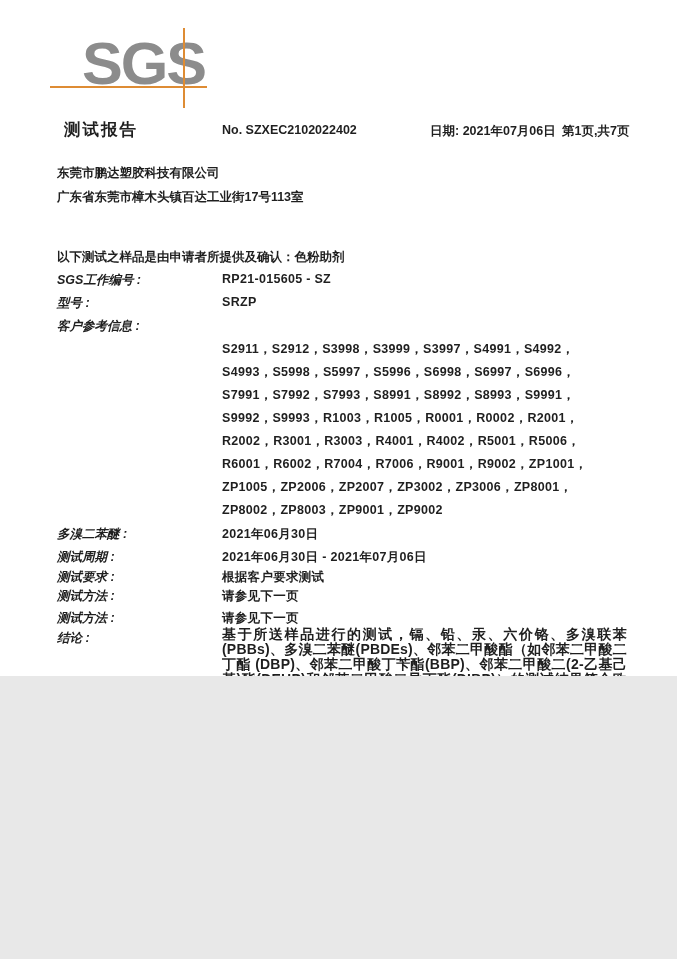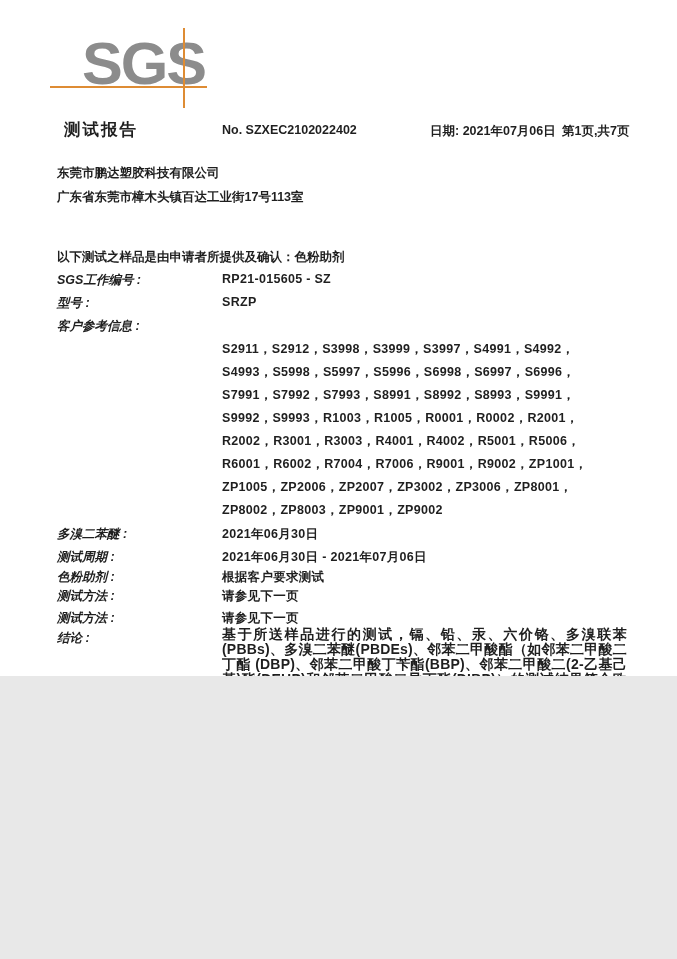--- a/index.html
+++ b/index.html
@@ -81,21 +81,21 @@
   <div class="val" style="top:456px">R6001，R6002，R7004，R7006，R9001，R9002，ZP1001，</div>
   <div class="val" style="top:479px">ZP1005，ZP2006，ZP2007，ZP3002，ZP3006，ZP8001，</div>
   <div class="val" style="top:502px">ZP8002，ZP8003，ZP9001，ZP9002</div>
 
   <div class="lbl" style="top:526px">多溴二苯醚 :</div>
   <div class="val" style="top:526px">2021年06月30日</div>
 
   <div class="lbl" style="top:549px">测试周期 :</div>
   <div class="val" style="top:549px">2021年06月30日 - 2021年07月06日</div>
 
-  <div class="lbl" style="top:569px">色粉助剂 :</div>
+  <div class="lbl" style="top:569px">测试要求 :</div>
   <div class="val" style="top:569px">根据客户要求测试</div>
 
   <div class="lbl" style="top:588px">测试方法 :</div>
   <div class="val" style="top:588px">请参见下一页</div>
 
   <div class="lbl" style="top:610px">测试方法 :</div>
   <div class="val" style="top:610px">请参见下一页</div>
 
   <div class="lbl" style="top:630px">结论 :</div>
   <div class="val-block">基于所送样品进行的测试，镉、铅、汞、六价铬、多溴联苯(PBBs)、多溴二苯醚(PBDEs)、邻苯二甲酸酯（如邻苯二甲酸二丁酯 (DBP)、邻苯二甲酸丁苄酯(BBP)、邻苯二甲酸二(2-乙基己基)酯(DEHP)和邻苯二甲酸二异丁酯(DIBP)）的测试结果符合欧盟RoHS指令2011/65/EU附录II的修正指令(EU) 2015/863 的限值要求。</div>

